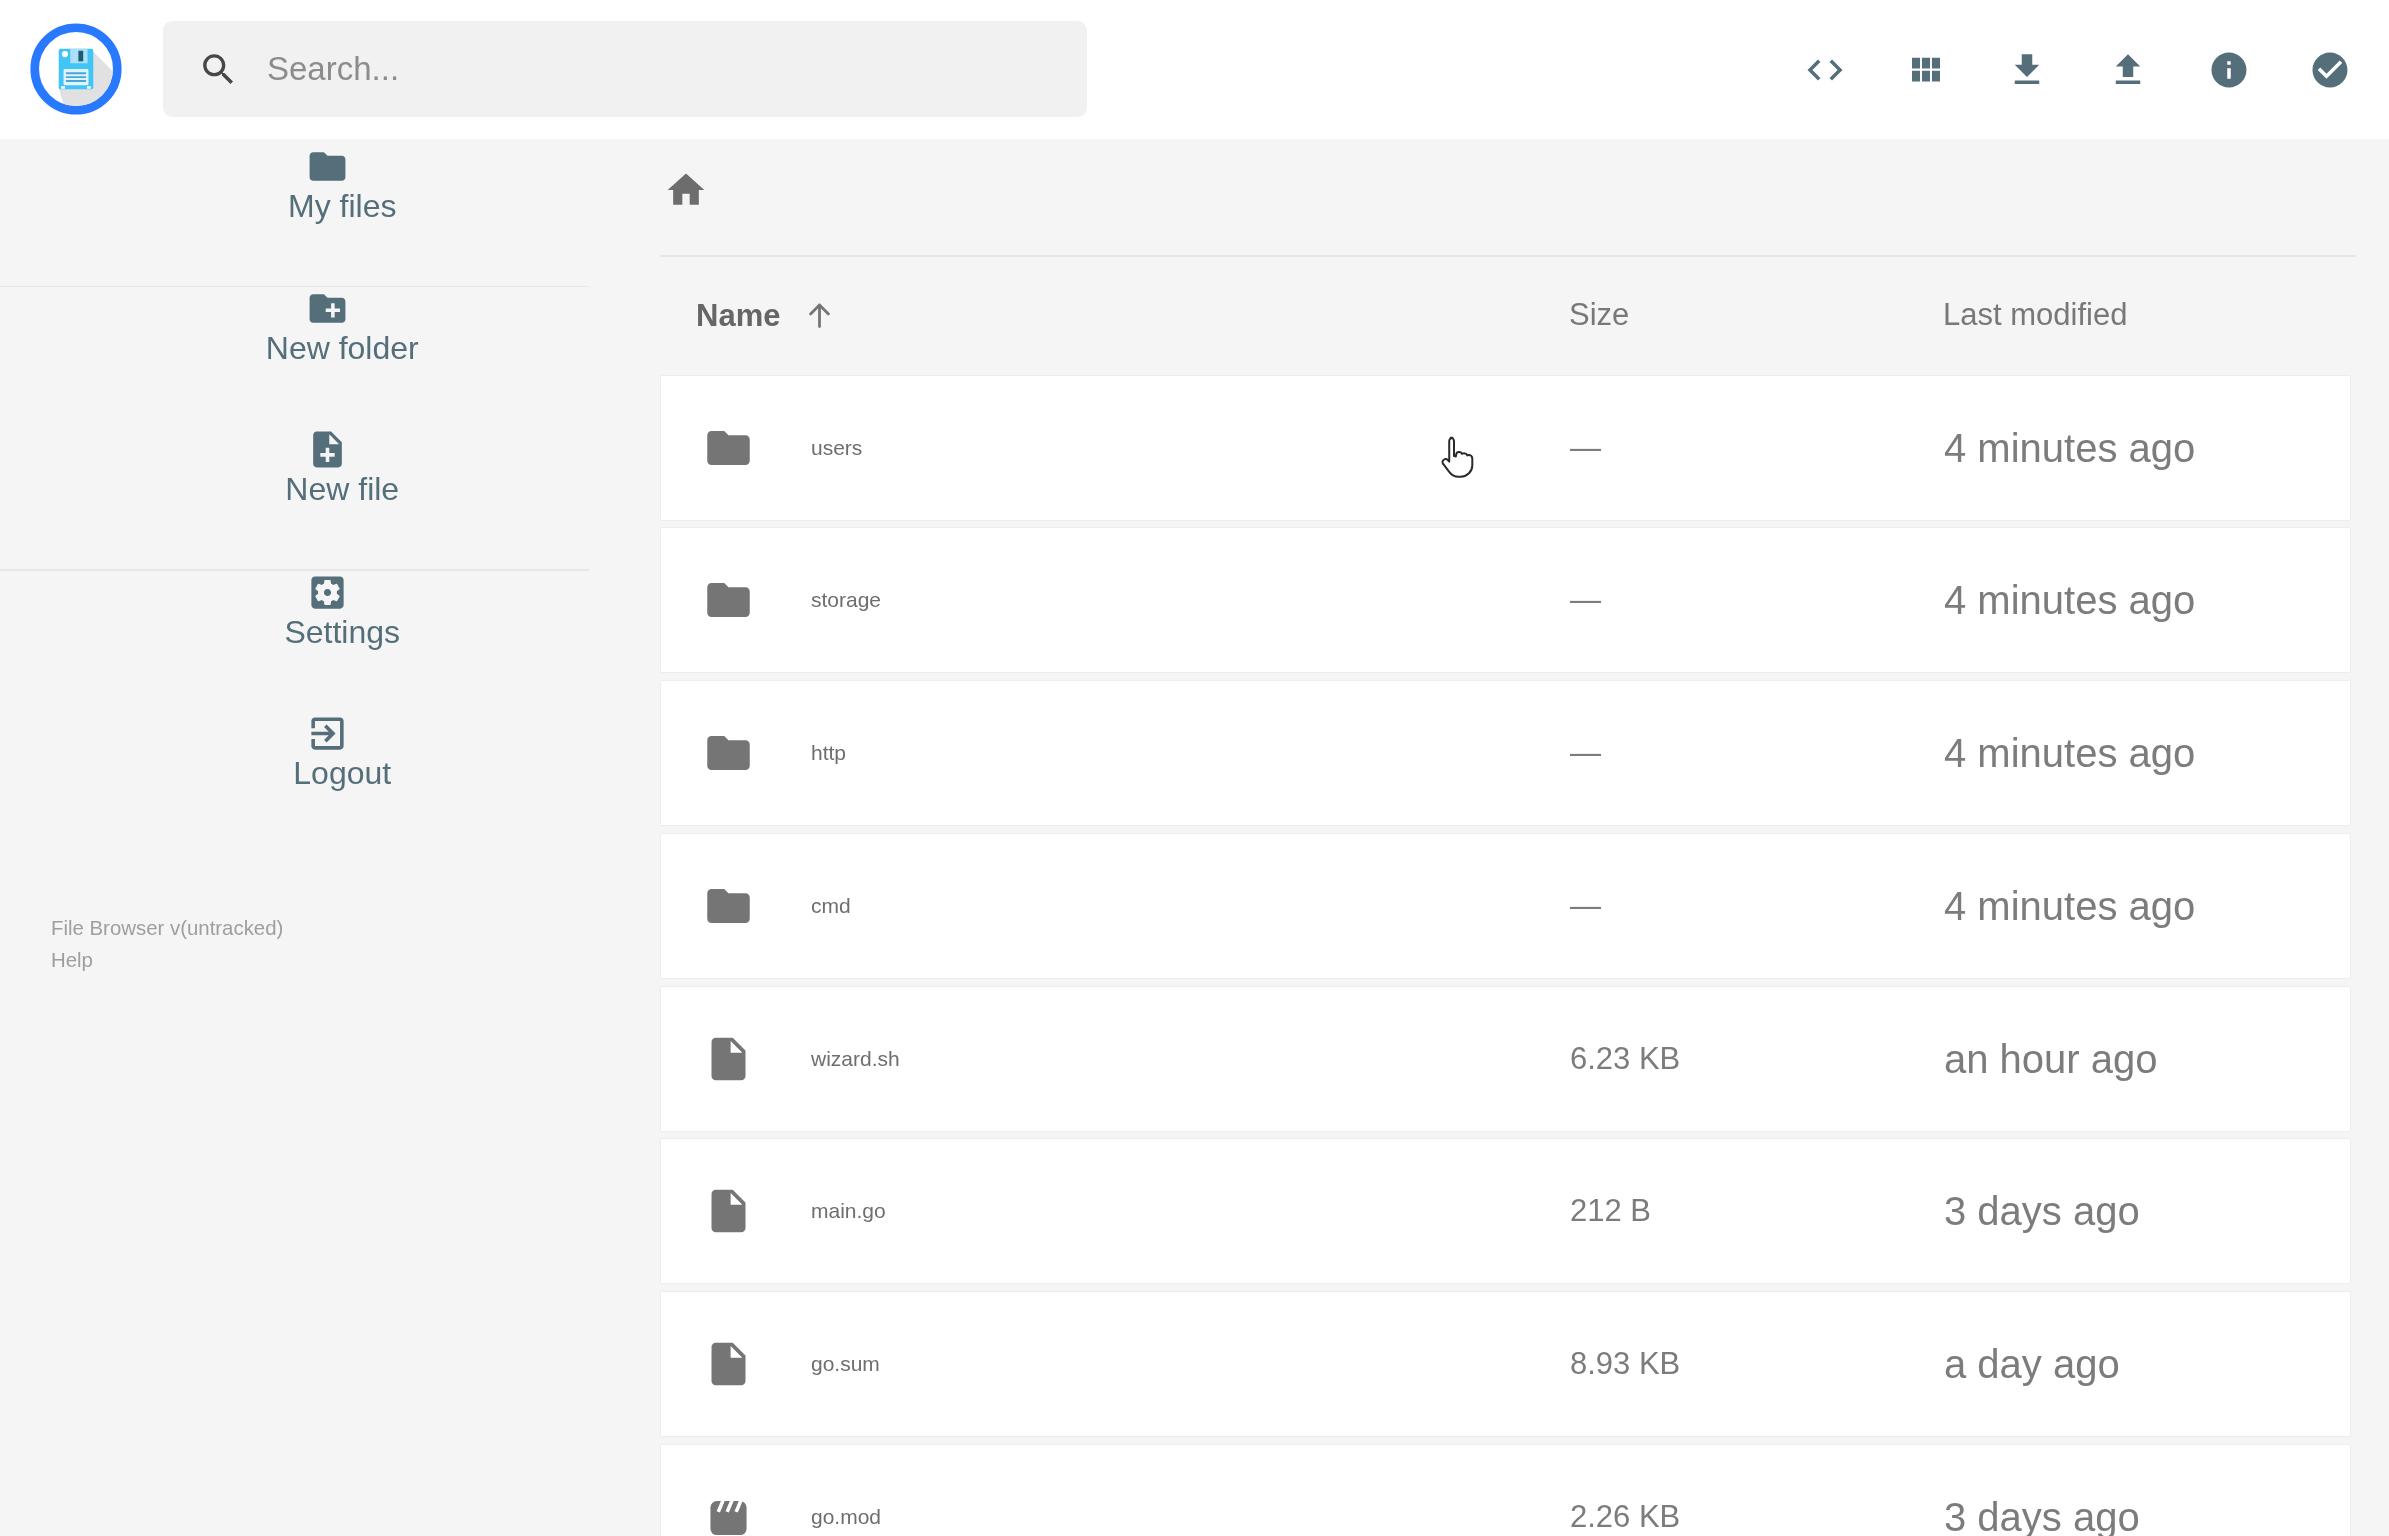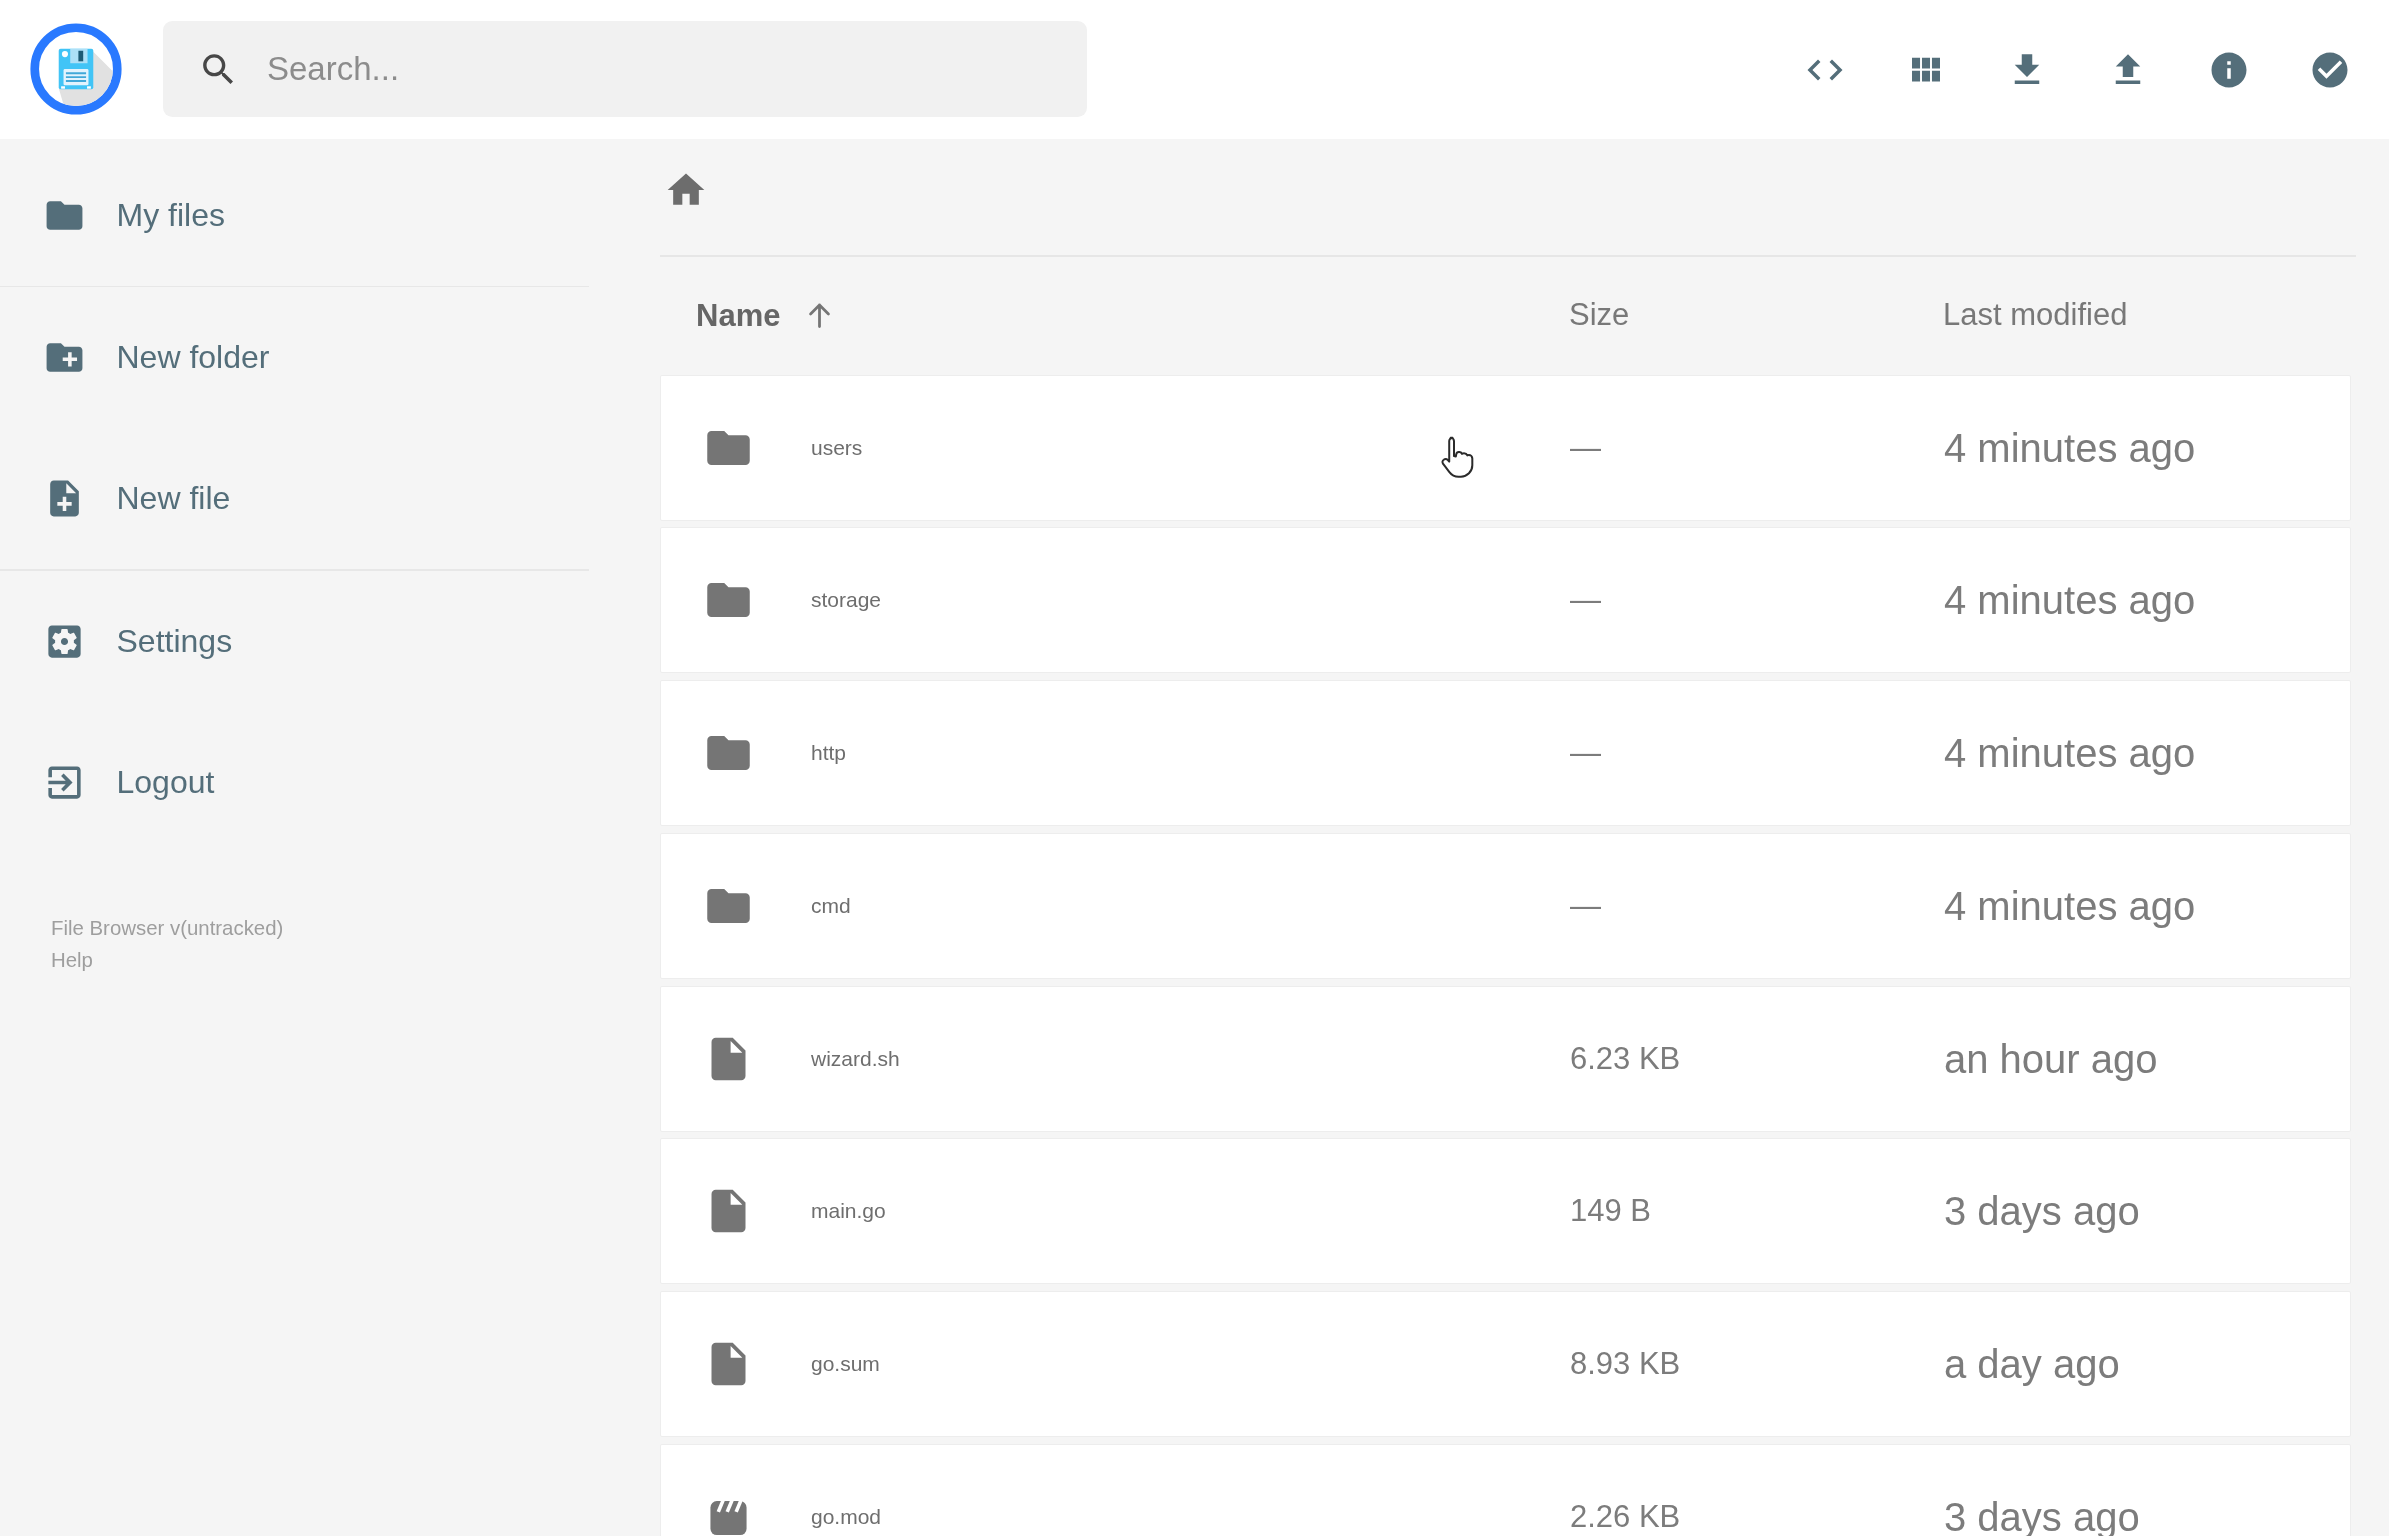--- a/index.html
+++ b/index.html
@@ -13,21 +13,21 @@
   .search-box{position:absolute;left:163px;top:21px;width:924px;height:96px;background:#f1f1f1;border-radius:9.3px;display:flex;align-items:center;padding-left:35px;box-sizing:border-box;cursor:text;}
   .search-box .s-icon{width:41px;height:41px;color:#474747;flex:0 0 auto;}
   .search-box input{border:none;outline:none;background:transparent;font-family:inherit;font-size:33px;color:#4a4a4a;margin-left:26px;width:759px;}
   .search-box input::placeholder{color:#8c8c8c;opacity:1;}
   .header-actions{position:absolute;right:37px;top:0;height:139px;display:flex;align-items:center;gap:57px;}
   .action-btn{width:44px;height:44px;display:flex;align-items:center;justify-content:center;border:none;background:none;padding:0;cursor:pointer;color:#546e7a;}
   .action-btn svg{width:42px;height:42px;}
 
   
   .sidebar{position:absolute;left:0;top:139px;width:611px;padding-top:5.6px;}
-  .side-item{height:141px;display:flex;align-items:center;padding-left:43px;color:#546e7a;cursor:pointer;}
+  .side-item{height:141px;display:flex;align-items:center;padding-left:43px;color:#546e7a;cursor:pointer;flex-direction:column;}
   .side-item svg{width:43px;height:43px;flex:0 0 auto;}
   .side-item .lbl{font-size:32px;margin-left:30.5px;}
   .side-divider{height:1.9px;background:#e7e7e7;width:589px;}
   .credits{position:absolute;left:51px;top:912px;font-size:20.4px;line-height:32px;color:#9e9e9e;}
   .credits .link{cursor:pointer;display:block;}
 
   
   .breadcrumb-home{position:absolute;left:664px;top:168px;width:44px;height:44px;color:#6d6d6d;cursor:pointer;background:none;border:none;padding:0;}
   .breadcrumb-home svg{width:44px;height:44px;}
   .crumb-divider{position:absolute;left:660px;top:255px;width:1696px;height:1.9px;background:#e6e6e6;}
@@ -282,21 +282,21 @@
           </svg>
       <span class="row-name">wizard.sh</span>
       <span class="row-size">6.23 KB</span>
       <span class="row-modified">an hour ago</span>
     </div>
         <div class="row" style="top: 1138px;">
       <svg class="row-icon" viewBox="0 0 55 55" width="51" height="51">
             <use href="#i-file"></use>
           </svg>
       <span class="row-name">main.go</span>
-      <span class="row-size">149 B</span>
+      <span class="row-size">212 B</span>
       <span class="row-modified">3 days ago</span>
     </div>
         <div class="row" style="top: 1291px;">
       <svg class="row-icon" viewBox="0 0 55 55" width="51" height="51">
             <use href="#i-file"></use>
           </svg>
       <span class="row-name">go.sum</span>
       <span class="row-size">8.93 KB</span>
       <span class="row-modified">a day ago</span>
     </div>

